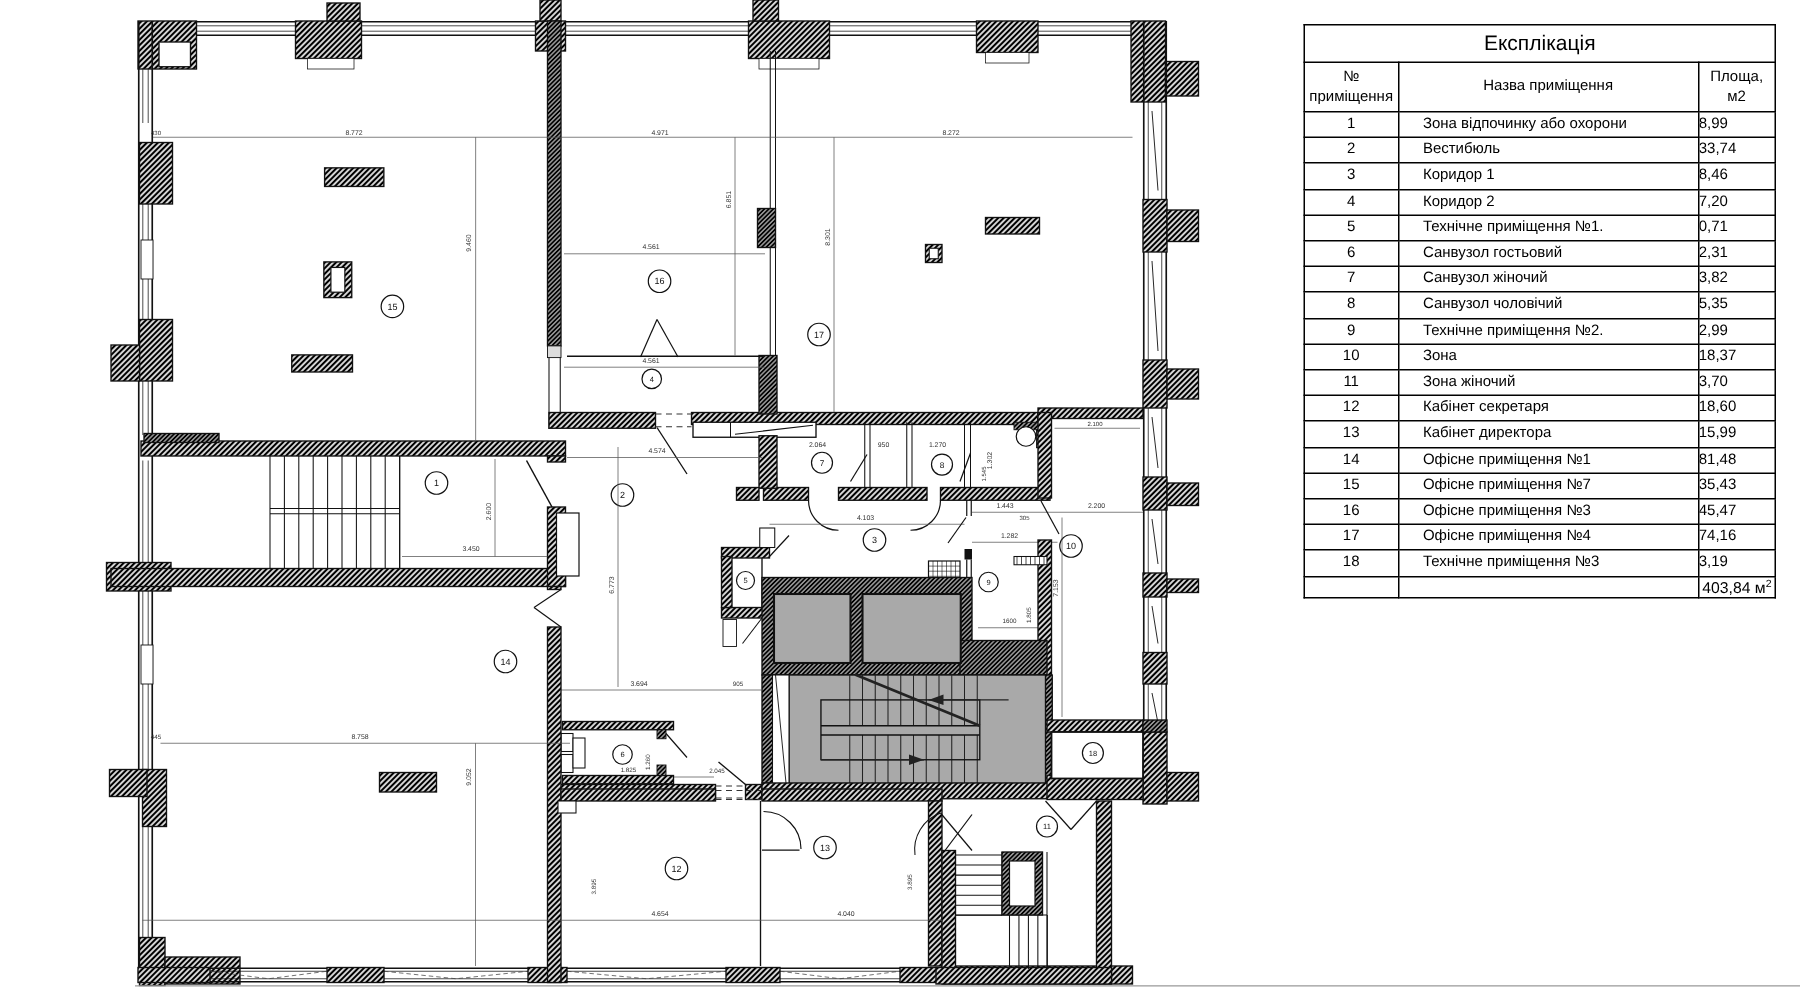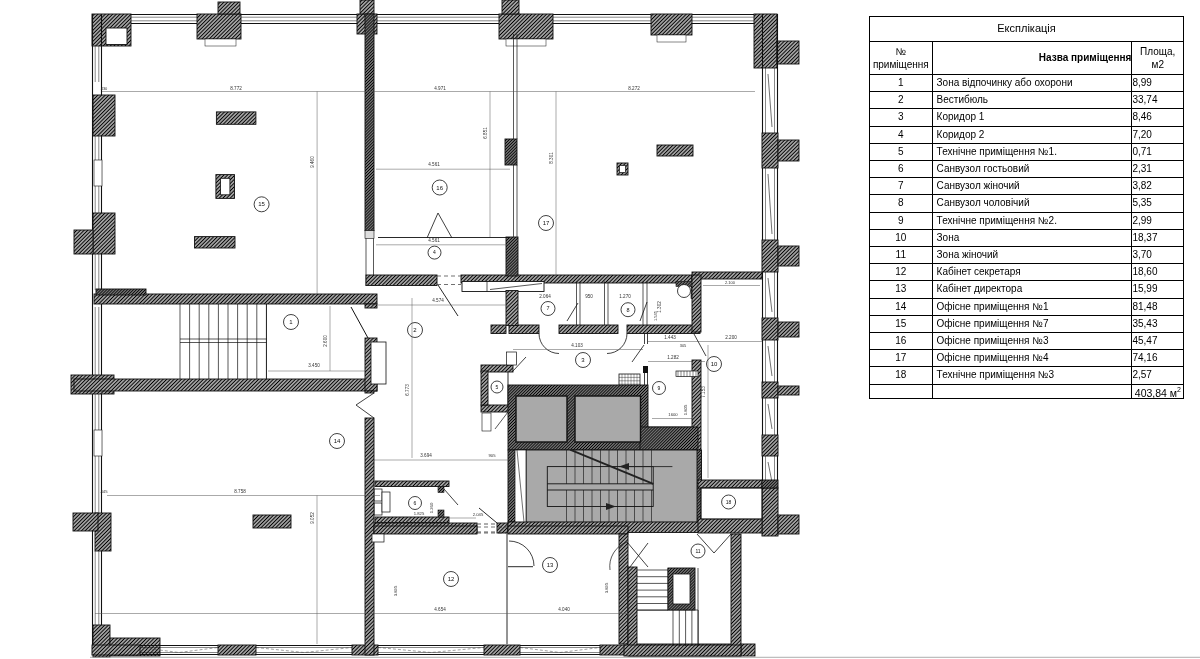--- a/index.html
+++ b/index.html
@@ -1,23 +1,23 @@
 <!DOCTYPE html>
 <html><head><meta charset="utf-8"><style>
 html,body{margin:0;padding:0;background:#fff;width:1200px;height:659px;overflow:hidden;}
 body{font-family:"Liberation Sans",sans-serif;}
 #plan{position:absolute;left:0;top:0;}
 #tbl{position:absolute;left:869px;top:16px;width:315px;border-collapse:collapse;
  font-size:10px;color:#000;table-layout:fixed;}
 #tbl td,#tbl th{border:1px solid #000;padding:0;line-height:16.2px;height:16.2px;
  overflow:hidden;white-space:nowrap;font-weight:normal;}
-#tbl .title{height:23.5px;line-height:23.5px;text-align:center;font-size:11px;}
+#tbl .title{height:23.5px;line-height:23.5px;text-align:center;font-size:14px;}
 #tbl .head td{height:32.5px;line-height:13px;text-align:center;vertical-align:middle;}
 #tbl .c1{width:62px;text-align:center;}
-#tbl .c2{width:197px;text-align:left;padding-left:4px;}
+#tbl .c2{width:197px;text-align:left;padding-left:16px;}
 #tbl .c3{width:50px;text-align:left;}
 #tbl .tot td{height:10.5px;line-height:10.5px;}
 #tbl .tot .c3{text-align:right;padding-right:2px;font-size:10.5px;}
 </style></head>
 <body>
 
 <div id="plan"><svg width="1200" height="659" viewBox="0 0 1200 659" font-family="Liberation Sans, sans-serif">
       <defs>
         <pattern id="h" width="2.6" height="2.6" patternUnits="userSpaceOnUse" patternTransform="rotate(45)">
           <rect width="2.6" height="2.6" fill="white"></rect>
@@ -738,21 +738,21 @@
       <col style="width:51px">
     </colgroup>
 
 <tbody>
       <tr>
         <td class="title" colspan="3">Експлікація</td>
       </tr>
 
 <tr class="head">
         <td class="c1">№<br>приміщення</td>
-        <td class="c2" style="text-align:right;padding-left:0;font-weight:bold;">Назва приміщення</td>
+        <td class="c2" style="text-align:center;padding-left:0;">Назва приміщення</td>
         <td class="c3">Площа,<br>м2</td>
       </tr>
 <tr>
         <td class="c1">1</td>
         <td class="c2">Зона відпочинку або охорони</td>
         <td class="c3">8,99</td>
       </tr>
 <tr>
         <td class="c1">2</td>
         <td class="c2">Вестибюль</td>
@@ -829,21 +829,21 @@
         <td class="c3">45,47</td>
       </tr>
 <tr>
         <td class="c1">17</td>
         <td class="c2">Офісне приміщення №4</td>
         <td class="c3">74,16</td>
       </tr>
 <tr>
         <td class="c1">18</td>
         <td class="c2">Технічне приміщення №3</td>
-        <td class="c3">2,57</td>
+        <td class="c3">3,19</td>
       </tr>
 
 <tr class="tot">
         <td class="c1"></td>
         <td class="c2"></td>
         <td class="c3">403,84 м<sup style="font-size:7px">2</sup></td>
       </tr>
 </tbody>
   </table>
 

